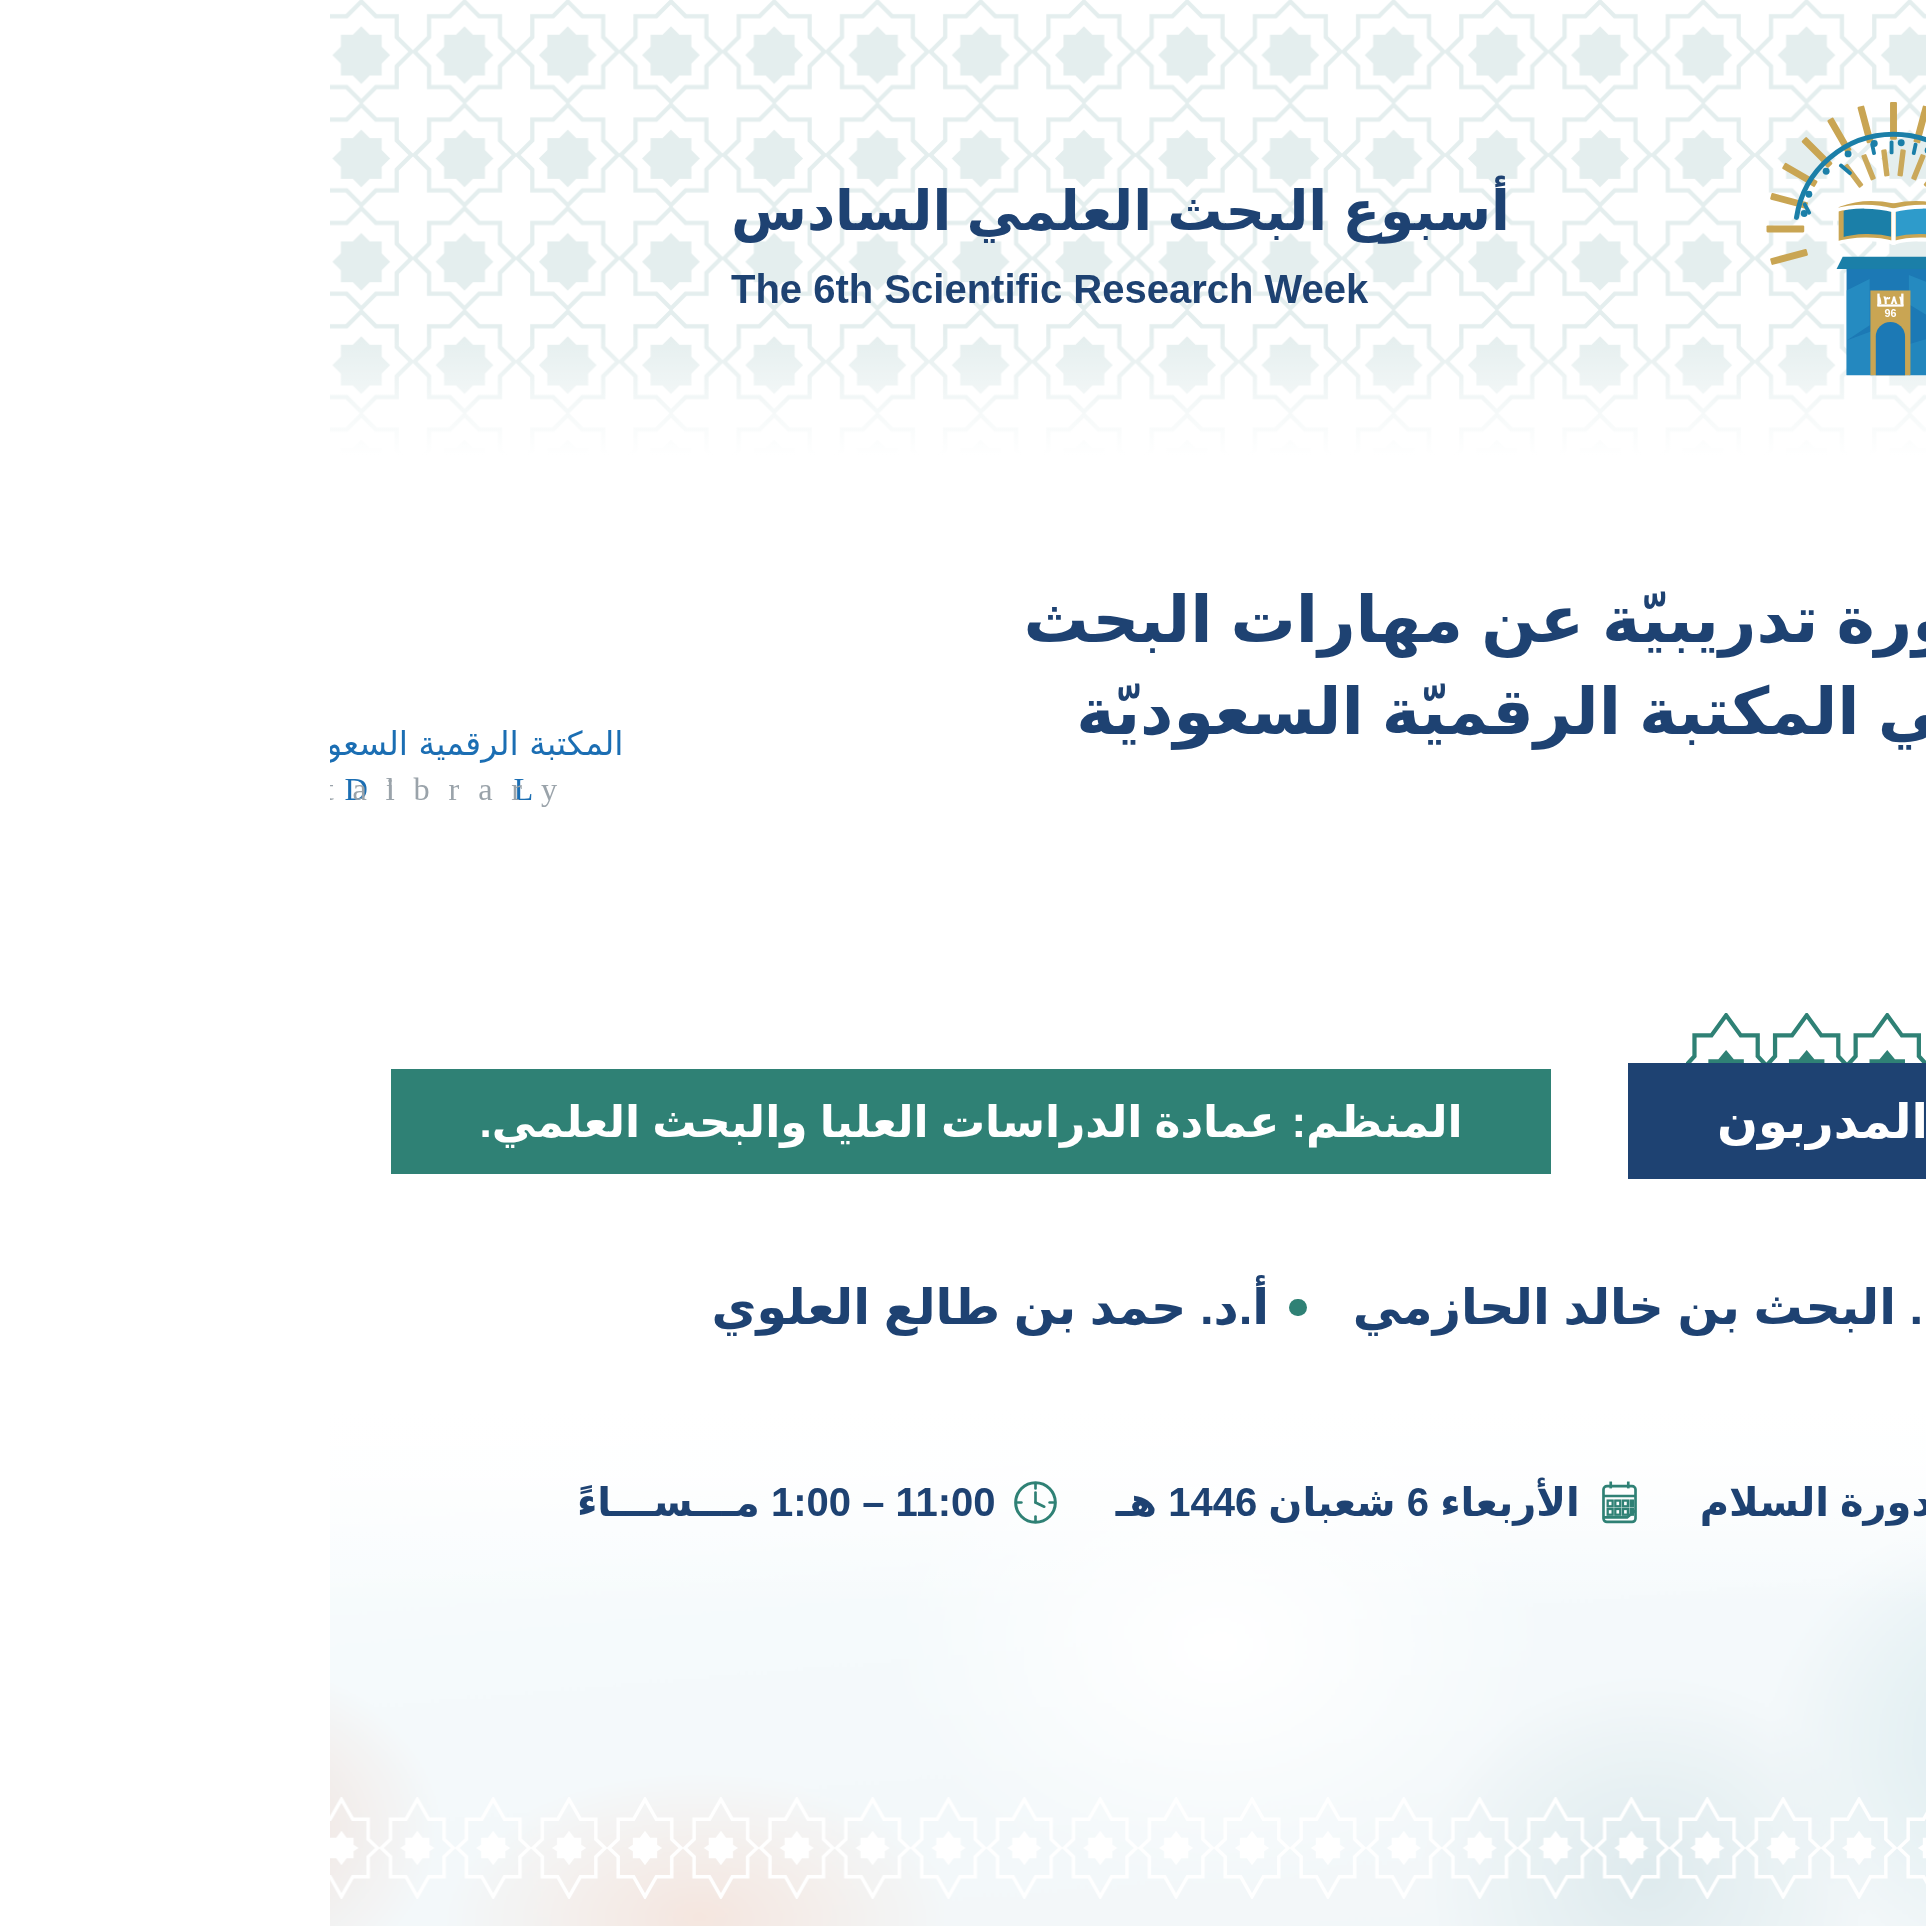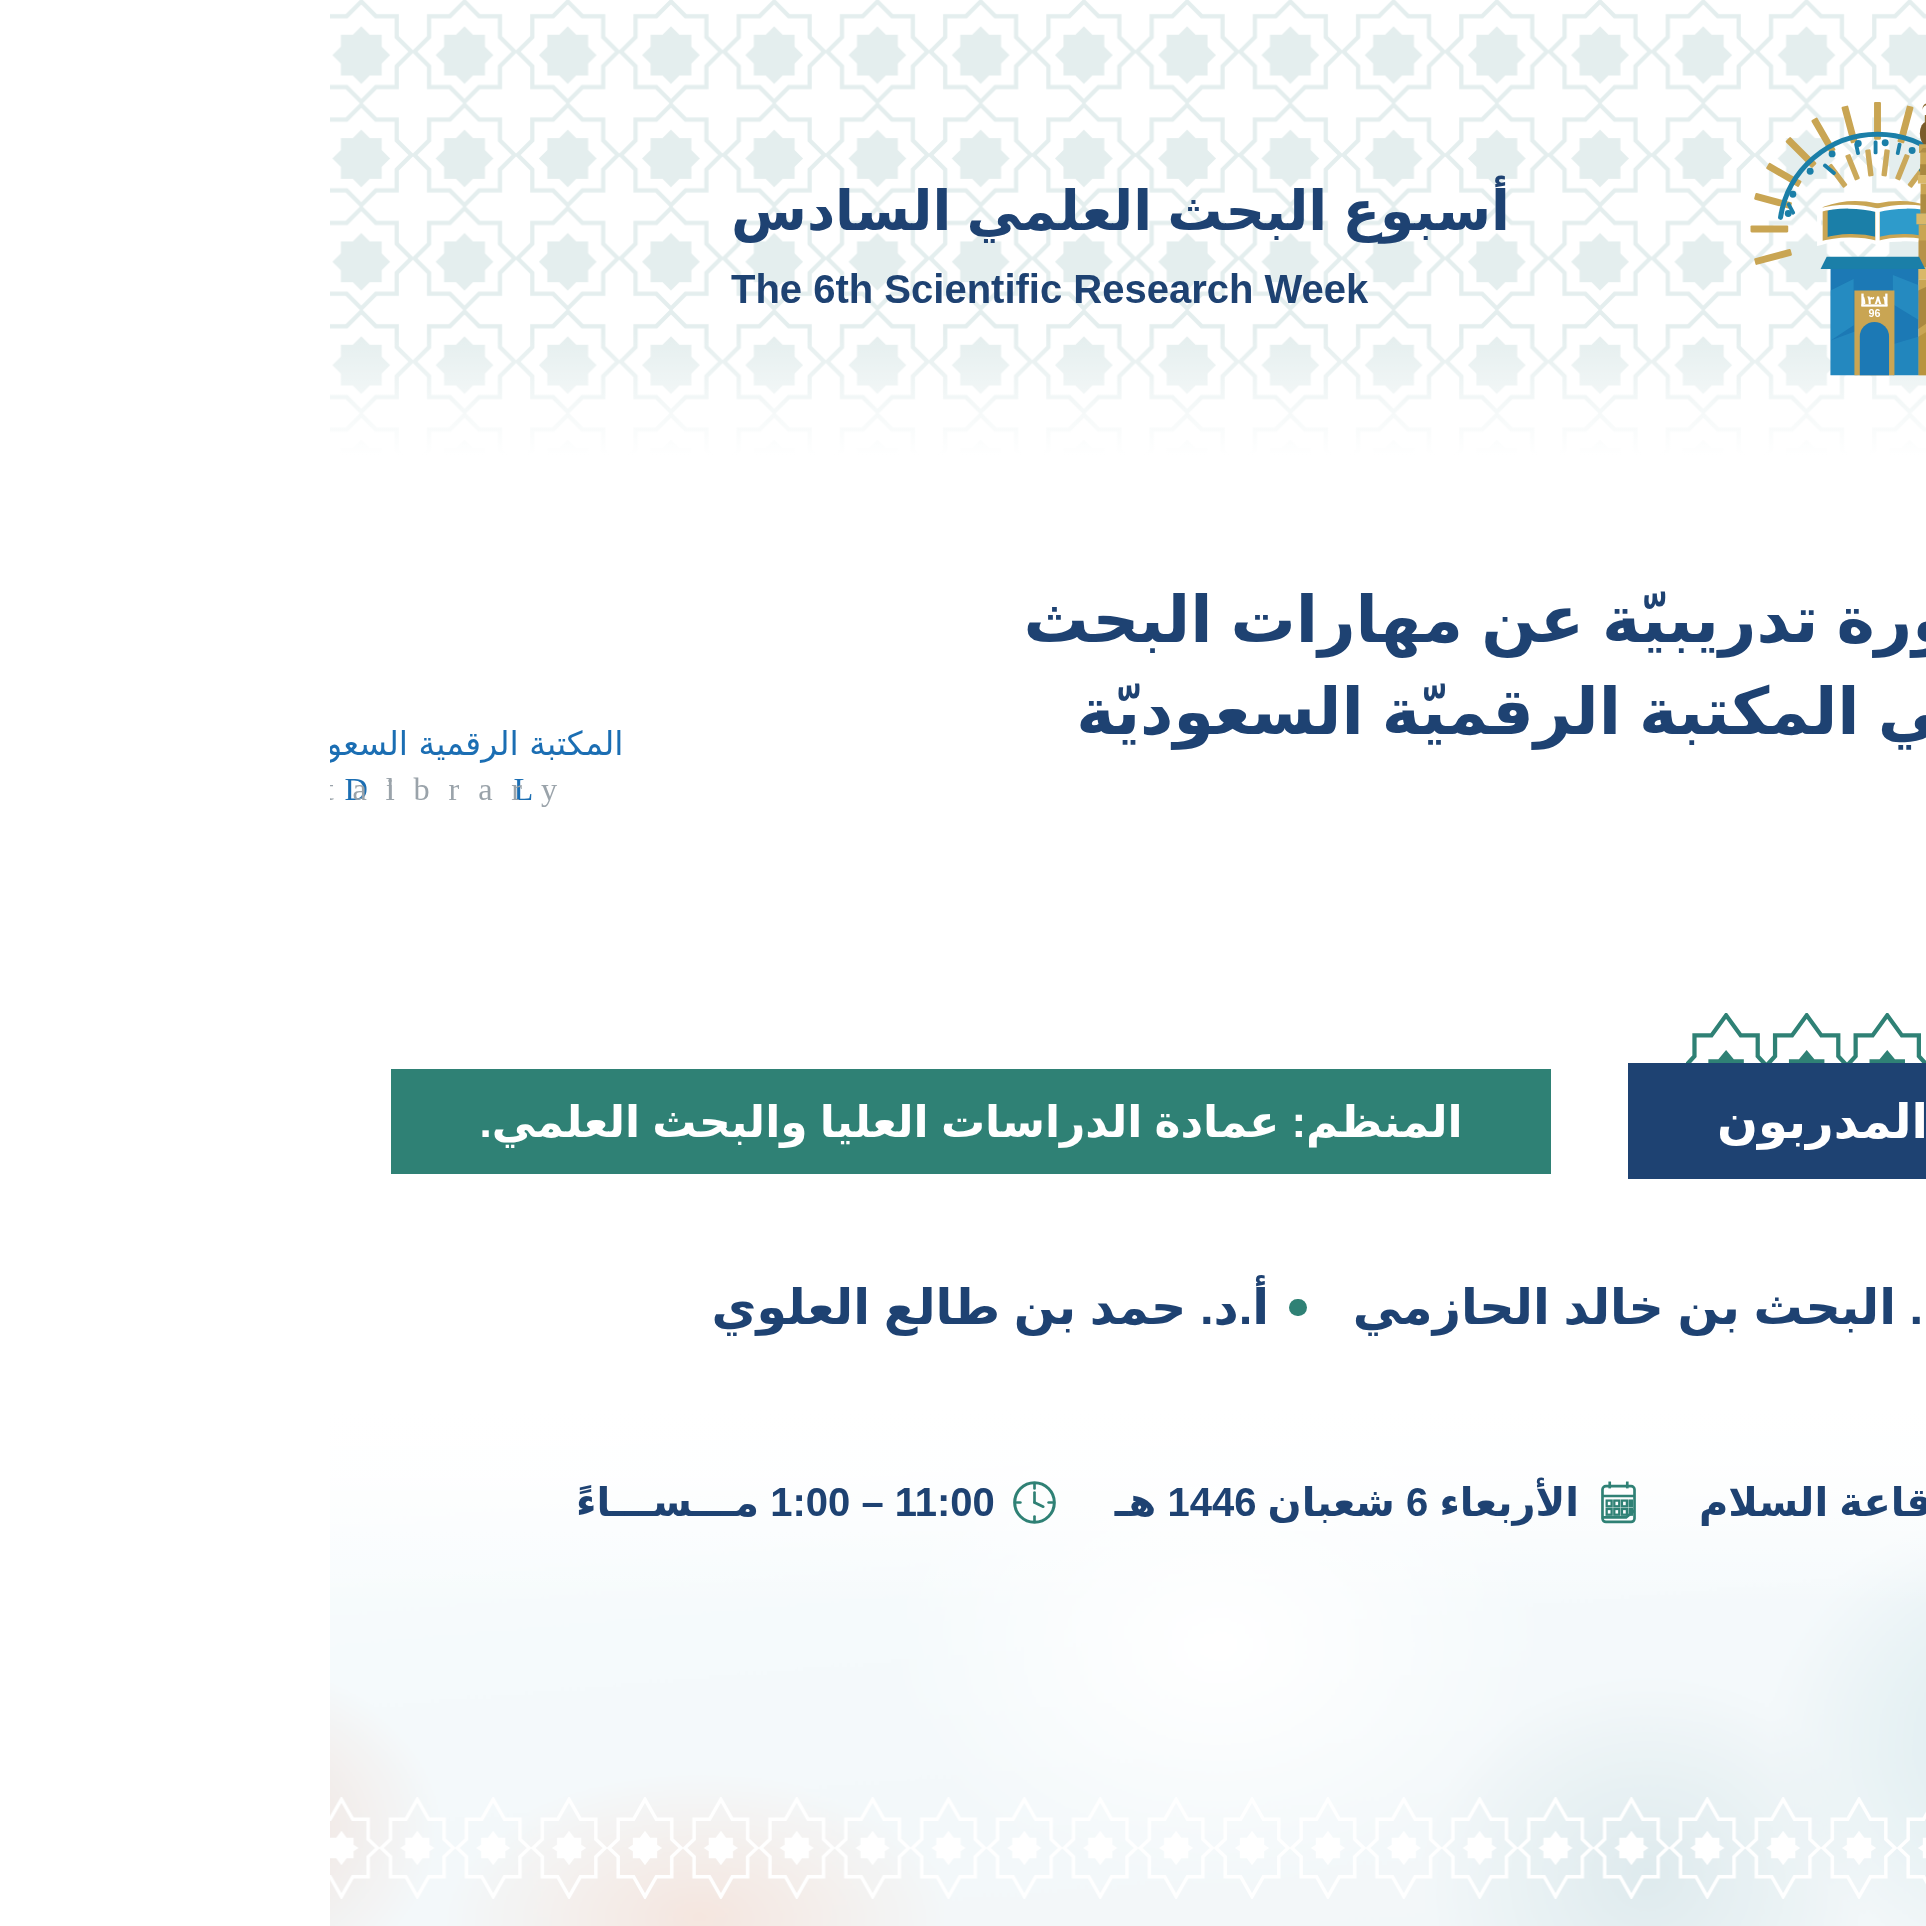--- a/index.html
+++ b/index.html
@@ -64,21 +64,21 @@
     font-size:55px; font-weight:700; color:#1E4272; line-height:1.1;
     letter-spacing:0px;
   }
   .hdr-en{
     font-size:40px; font-weight:700; color:#1E4272; line-height:1.25;
     margin-top:22px; direction:ltr;
   }
 
   
   .uni-logo{
-    position:absolute; right:232px; top:75px; width:293px; height:304px;
+    position:absolute; right:216px; top:75px; width:293px; height:304px;
   }
   .uni-logo svg{ display:block; width:100%; height:100%; }
 
   
   .sdl{
     position:absolute; left:200px; top:589px; width:508px; height:247px;
   }
   .sdl svg{ display:block; width:100%; height:100%; }
 
   
@@ -394,21 +394,21 @@
 
 <div class="meta">
 
   <div class="meta-item">
     <span class="ic pin">
       <svg viewBox="0 0 96 118" xmlns="http://www.w3.org/2000/svg">
         <path d="M48 2 C 24 2 6 22 6 46 C 6 74 40 104 48 116 C 56 104 90 74 90 46 C 90 22 72 2 48 2 Z" fill="#2F8175"></path>
         <ellipse cx="48" cy="44" rx="17" ry="22" fill="#ffffff"></ellipse>
       </svg>
     </span>
-    <span>قاعة السلام</span>
+    <span>دورة السلام</span>
   </div>
 
   <div class="meta-item">
     <span class="ic">
       <svg viewBox="0 0 118 118" xmlns="http://www.w3.org/2000/svg">
         <g fill="none" stroke="#2F8175" stroke-width="7">
           <rect x="17" y="16" width="84" height="94" rx="9"></rect>
           <path d="M17 42 h84"></path>
           <path d="M36 22 V 4"></path>
             <path d="M82 22 V 4"></path>

